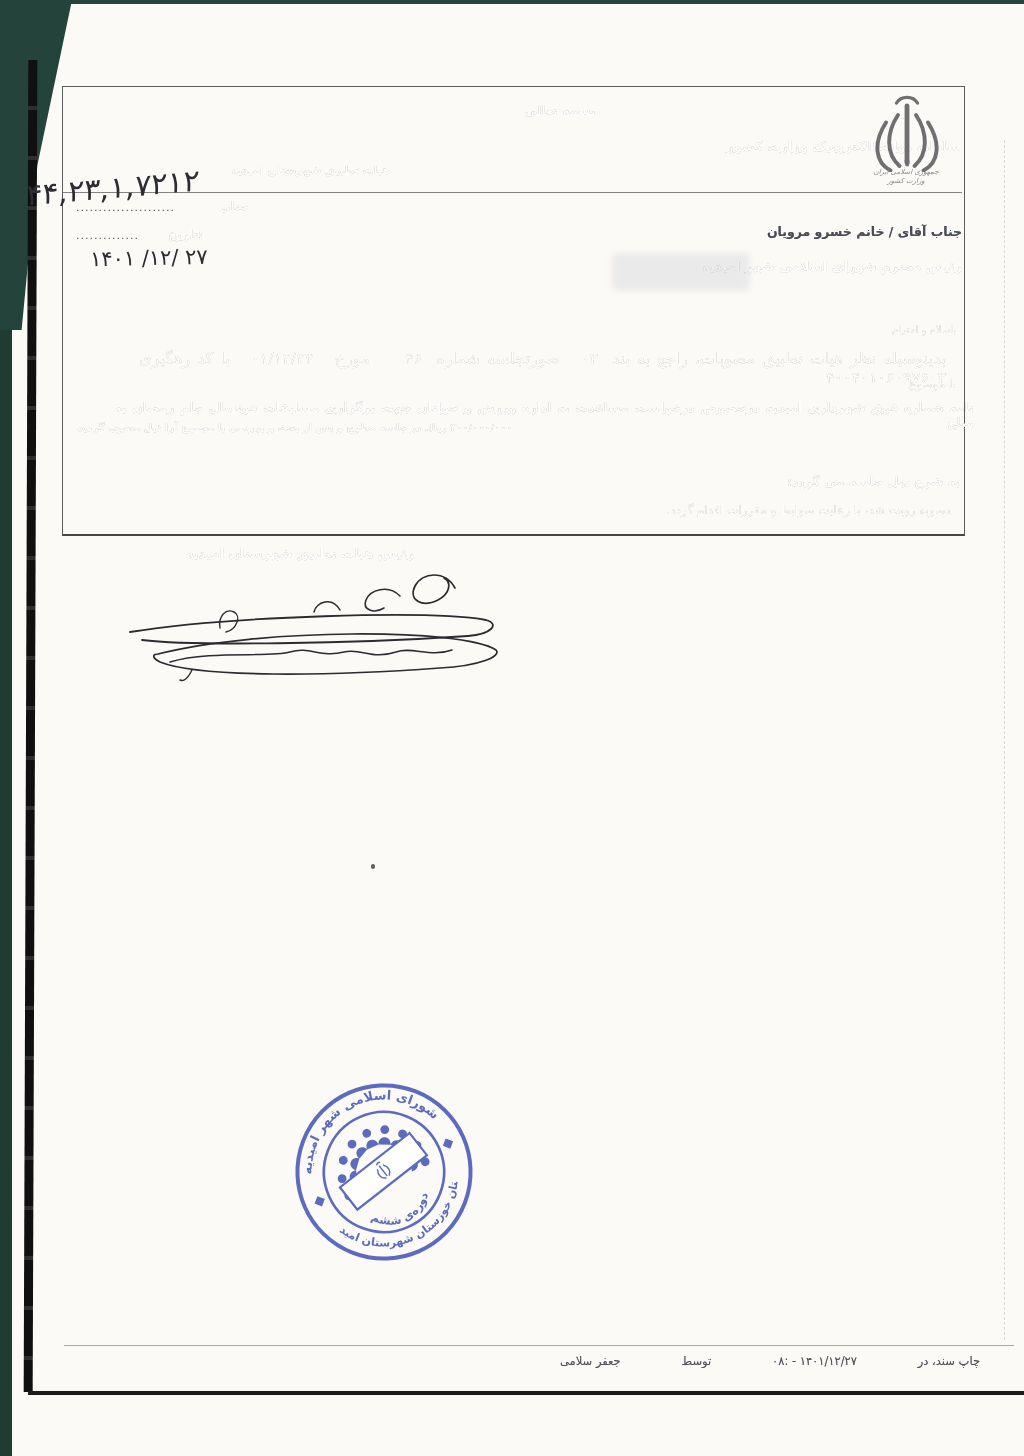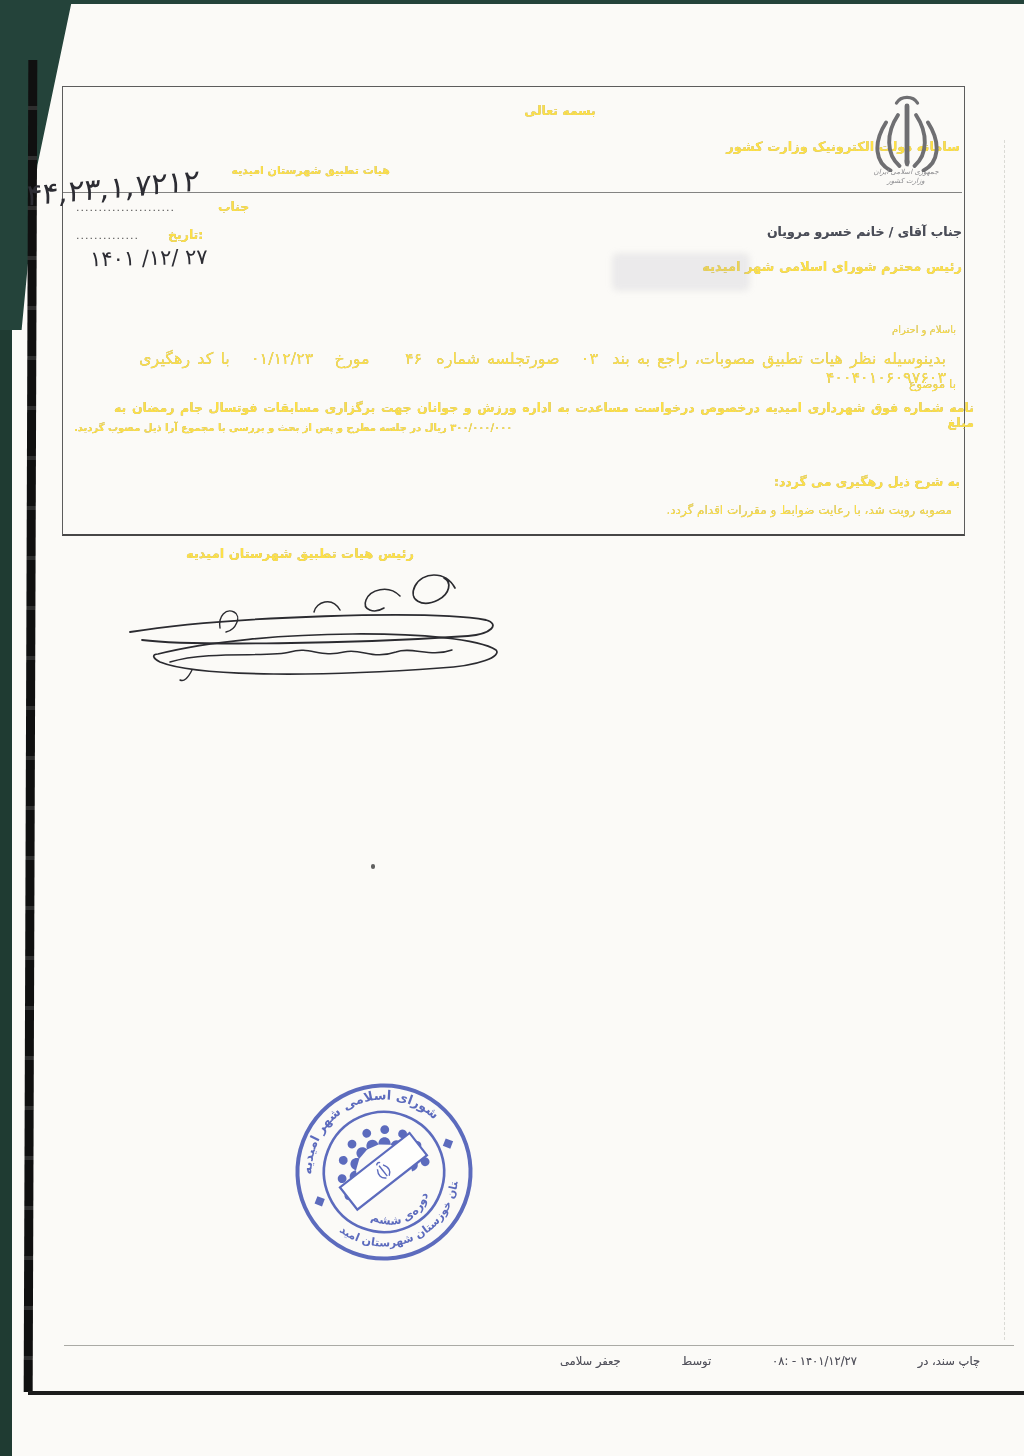--- a/index.html
+++ b/index.html
@@ -34,21 +34,21 @@
     background:rgba(140,145,160,.14);filter:blur(3px);border-radius:6px;
   }
 
   
   .frame{
     position:absolute;left:62px;top:86px;width:901px;height:447px;
     border:1px solid #5c5c5c;border-bottom:2px solid #474747;
   }
   .hrule{position:absolute;left:63px;top:192px;width:899px;height:1px;background:#6d6d6d;opacity:.85;}
 
-  .txt{color:#fde047;text-shadow:0 0 .5px rgba(60,60,65,.55);}
+  .txt{color:#ffffff;text-shadow:0 0 .5px rgba(60,60,65,.55);}
   .rtl{direction:rtl;unicode-bidi:plaintext;}
   .pre{white-space:pre-wrap;}
   .center{text-align:center;}
   .b{font-weight:bold;}
 
   .bismillah{left:160px;top:103px;width:800px;font-size:12.5px;}
   .system-title{left:160px;top:139px;width:800px;font-size:13px;letter-spacing:.3px;text-align:right;}
   .org-title{left:100px;top:164px;width:290px;font-size:11px;text-align:right;}
 
   .no-label{left:218px;top:199px;font-size:12.5px;}
@@ -132,21 +132,21 @@
 
 <div class="abs txt rtl b recipient1">جناب آقای / خانم   خسرو مرویان</div>
 <div class="abs txt rtl b recipient2">رئیس محترم شورای اسلامی   شهر امیدیه</div>
 <div class="smudge"></div>
 
 <div class="abs txt rtl salutation">باسلام و احترام</div>
 <div class="abs txt rtl pre intro">بدینوسیله نظر هیات تطبیق مصوبات، راجع به بند  ۰۳   صورتجلسه شماره  ۴۶     مورخ   ۰۱/۱۲/۲۳   با کد رهگیری  ۴۰۰۴۰۱۰۶۰۹۷۶۰۳</div>
 <div class="abs txt rtl subject">با موضوع</div>
 <div class="abs txt rtl b para1">نامه شماره فوق شهرداری امیدیه درخصوص درخواست مساعدت به اداره ورزش و جوانان جهت برگزاری مسابقات فوتسال جام رمضان به مبلغ</div>
 <div class="abs txt rtl b para2">۳۰۰/۰۰۰/۰۰۰ ریال در جلسه مطرح و پس از بحث و بررسی با مجموع آرا ذیل مصوب گردید.</div>
-<div class="abs txt rtl b announce">به شرح ذیل رهگیری می گردد:</div>
+<div class="abs txt rtl b announce">به شرح ذیل جلسه می گردد:</div>
 <div class="abs txt rtl resolution">مصوبه رویت شد، با رعایت ضوابط و مقررات اقدام گردد.</div>
 
 <div class="abs txt center b sig-title">رئیس هیات تطبیق شهرستان امیدیه</div>
 <svg class="abs sig-svg" width="410" height="122" viewBox="0 0 410 122">
   <path d="M355,22 C345,4 322,6 315,20 C308,34 322,42 338,34 C350,28 352,16 344,12" stroke-width="1.7"></path>
   <path d="M300,30 C288,18 270,24 266,34 C262,44 274,48 284,42" stroke-width="1.6"></path>
   <path d="M240,44 C232,30 216,36 214,46" stroke-width="1.5"></path>
   <path d="M30,66 C130,50 330,44 386,54 C400,58 392,68 368,70 C250,78 90,80 42,74" stroke-width="1.8"></path>
   <path d="M58,88 C160,62 362,62 396,84 C402,90 380,100 340,102 C230,110 100,112 60,96 C52,92 52,88 58,88 Z" stroke-width="1.7"></path>
   <path d="M70,96 C110,84 170,92 190,86 C210,80 220,92 244,86 C262,82 272,94 296,86 C312,80 330,92 352,84" stroke-width="1.5"></path>

